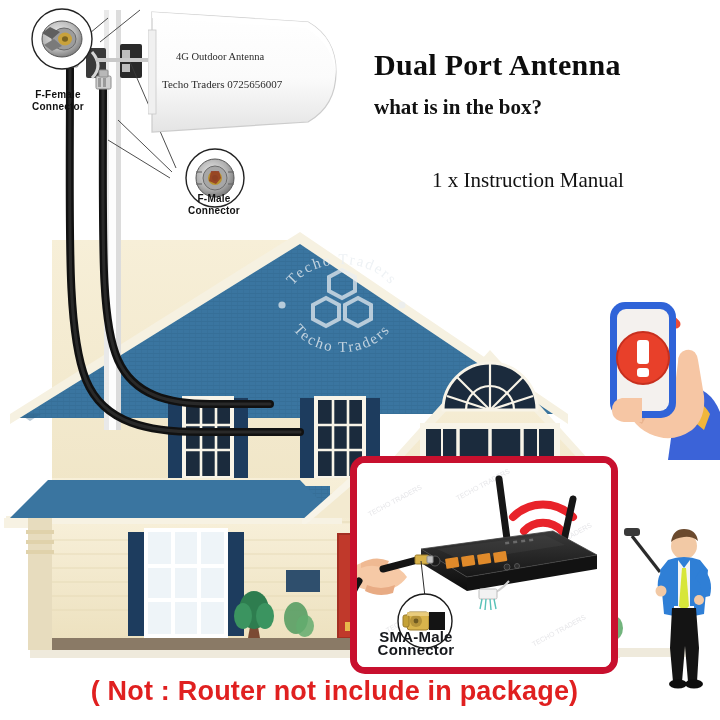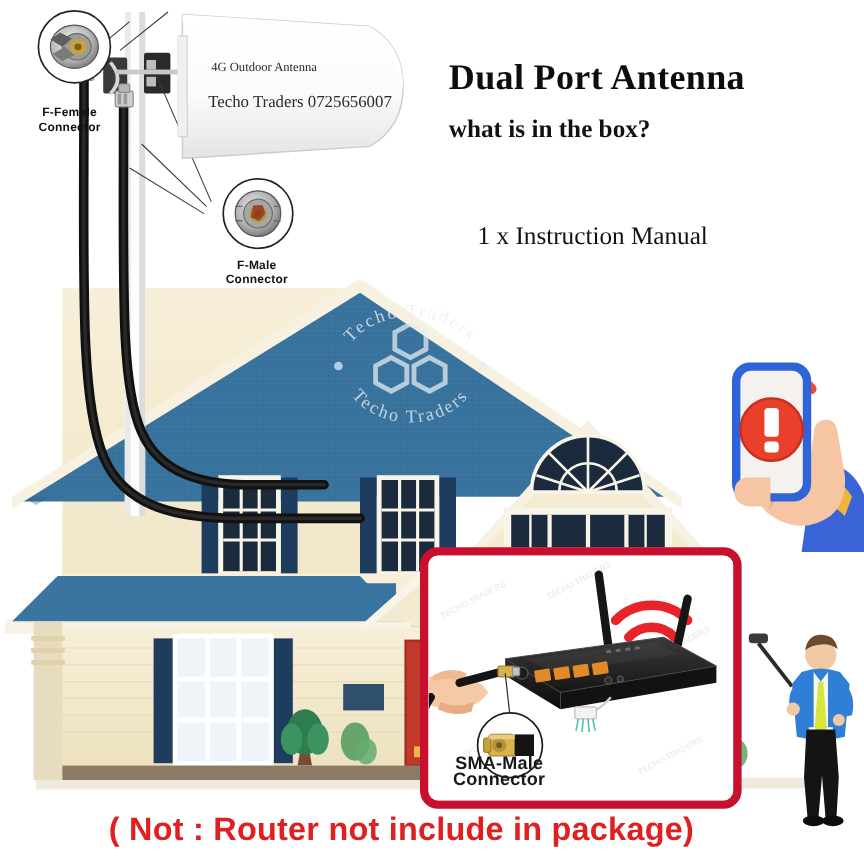--- a/index.html
+++ b/index.html
@@ -12,35 +12,35 @@
   .nosel{user-select:none;}
 
   
   #title{left:374px;top:48px;width:330px;
     font-family:"Liberation Serif",serif;font-weight:bold;font-size:30px;
     color:#0d0d0d;letter-spacing:.3px;white-space:nowrap;}
   #box-q{left:374px;top:95px;font-family:"Liberation Serif",serif;
     font-weight:bold;font-size:21px;color:#111;white-space:nowrap;}
   .box-item{left:398px;font-family:"Liberation Serif",serif;font-size:21px;
     color:#111;white-space:nowrap;}
-  #bi0{top:124px;} #bi1{top:154px;} #bi2{top:184px;}
+  #bi0{top:124px;} #bi1{top:154px;} #bi2{top:168px;margin-left:34px;}
 
   
   #antenna-wrap{left:148px;top:8px;width:196px;height:130px;}
   #antenna-body{position:absolute;left:0;top:0;width:196px;height:130px;}
   #ant-lbl1{position:absolute;left:28px;top:43px;width:150px;
     font-family:"Liberation Serif",serif;font-size:10.5px;color:#2a2a2a;white-space:nowrap;}
-  #ant-lbl2{position:absolute;left:14px;top:70px;width:176px;text-align:center;
-    font-family:"Liberation Serif",serif;font-size:14px;color:#2a2a2a;white-space:nowrap;}
+  #ant-lbl2{position:absolute;left:14px;top:70px;width:176px;text-align:left;
+    font-family:"Liberation Serif",serif;font-size:11px;color:#2a2a2a;white-space:nowrap;}
 
   
   .callout-label{text-align:center;font-family:"Liberation Sans",sans-serif;
     font-size:10px;font-weight:bold;color:#111;line-height:12px;letter-spacing:.2px;}
   #ff-label{left:6px;top:63px;width:104px;margin-top:26px;}
-  #fm-label{left:162px;top:216px;width:104px;}
+  #fm-label{left:162px;top:193px;width:104px;}
   #sma-label{left:356px;top:630px;width:120px;
     font-size:15px;color:#16181c;line-height:13px;}
 
   
   #note{left:0;top:676px;width:669px;text-align:center;
     font-family:"Liberation Sans",sans-serif;font-weight:bold;font-size:27px;
     color:#e02020;letter-spacing:.2px;white-space:nowrap;}
 
   
   #inset{left:350px;top:456px;width:268px;height:218px;

